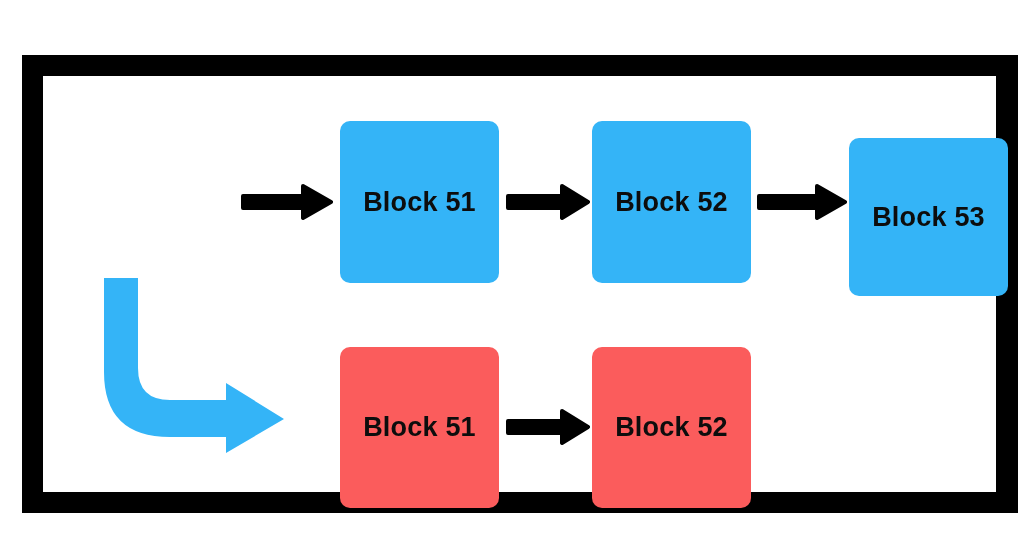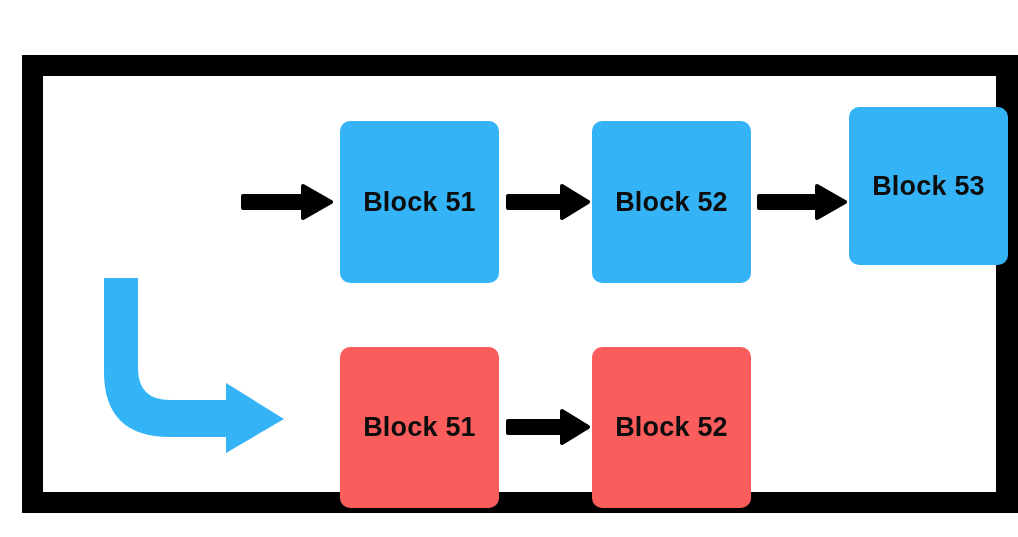--- a/index.html
+++ b/index.html
@@ -76,21 +76,21 @@
 
 
     <div class="block main" style="left:297px; top:45px; width:159px; height:162px;">
       <span>Block 51</span>
     </div>
 
     <div class="block main" style="left:549px; top:45px; width:159px; height:162px;">
       <span>Block 52</span>
     </div>
 
-    <div class="block main" style="left:806px; top:31px; width:159px; height:158px;">
+    <div class="block main" style="left:806px; top:62px; width:159px; height:158px;">
       <span>Block 53</span>
     </div>
 
     <div class="arrow-straight" style="left:198px; top:106px; width:92px;">
       <svg viewBox="0 0 92 40" preserveAspectRatio="none">
         <path d="M2,14 L62,14 L62,4 L90,20 L62,36 L62,26 L2,26 Z" fill="#000000" stroke="#000000" stroke-width="4" stroke-linejoin="round"></path>
       </svg>
     </div>
 
     <div class="arrow-straight" style="left:463px; top:106px; width:84px;">

